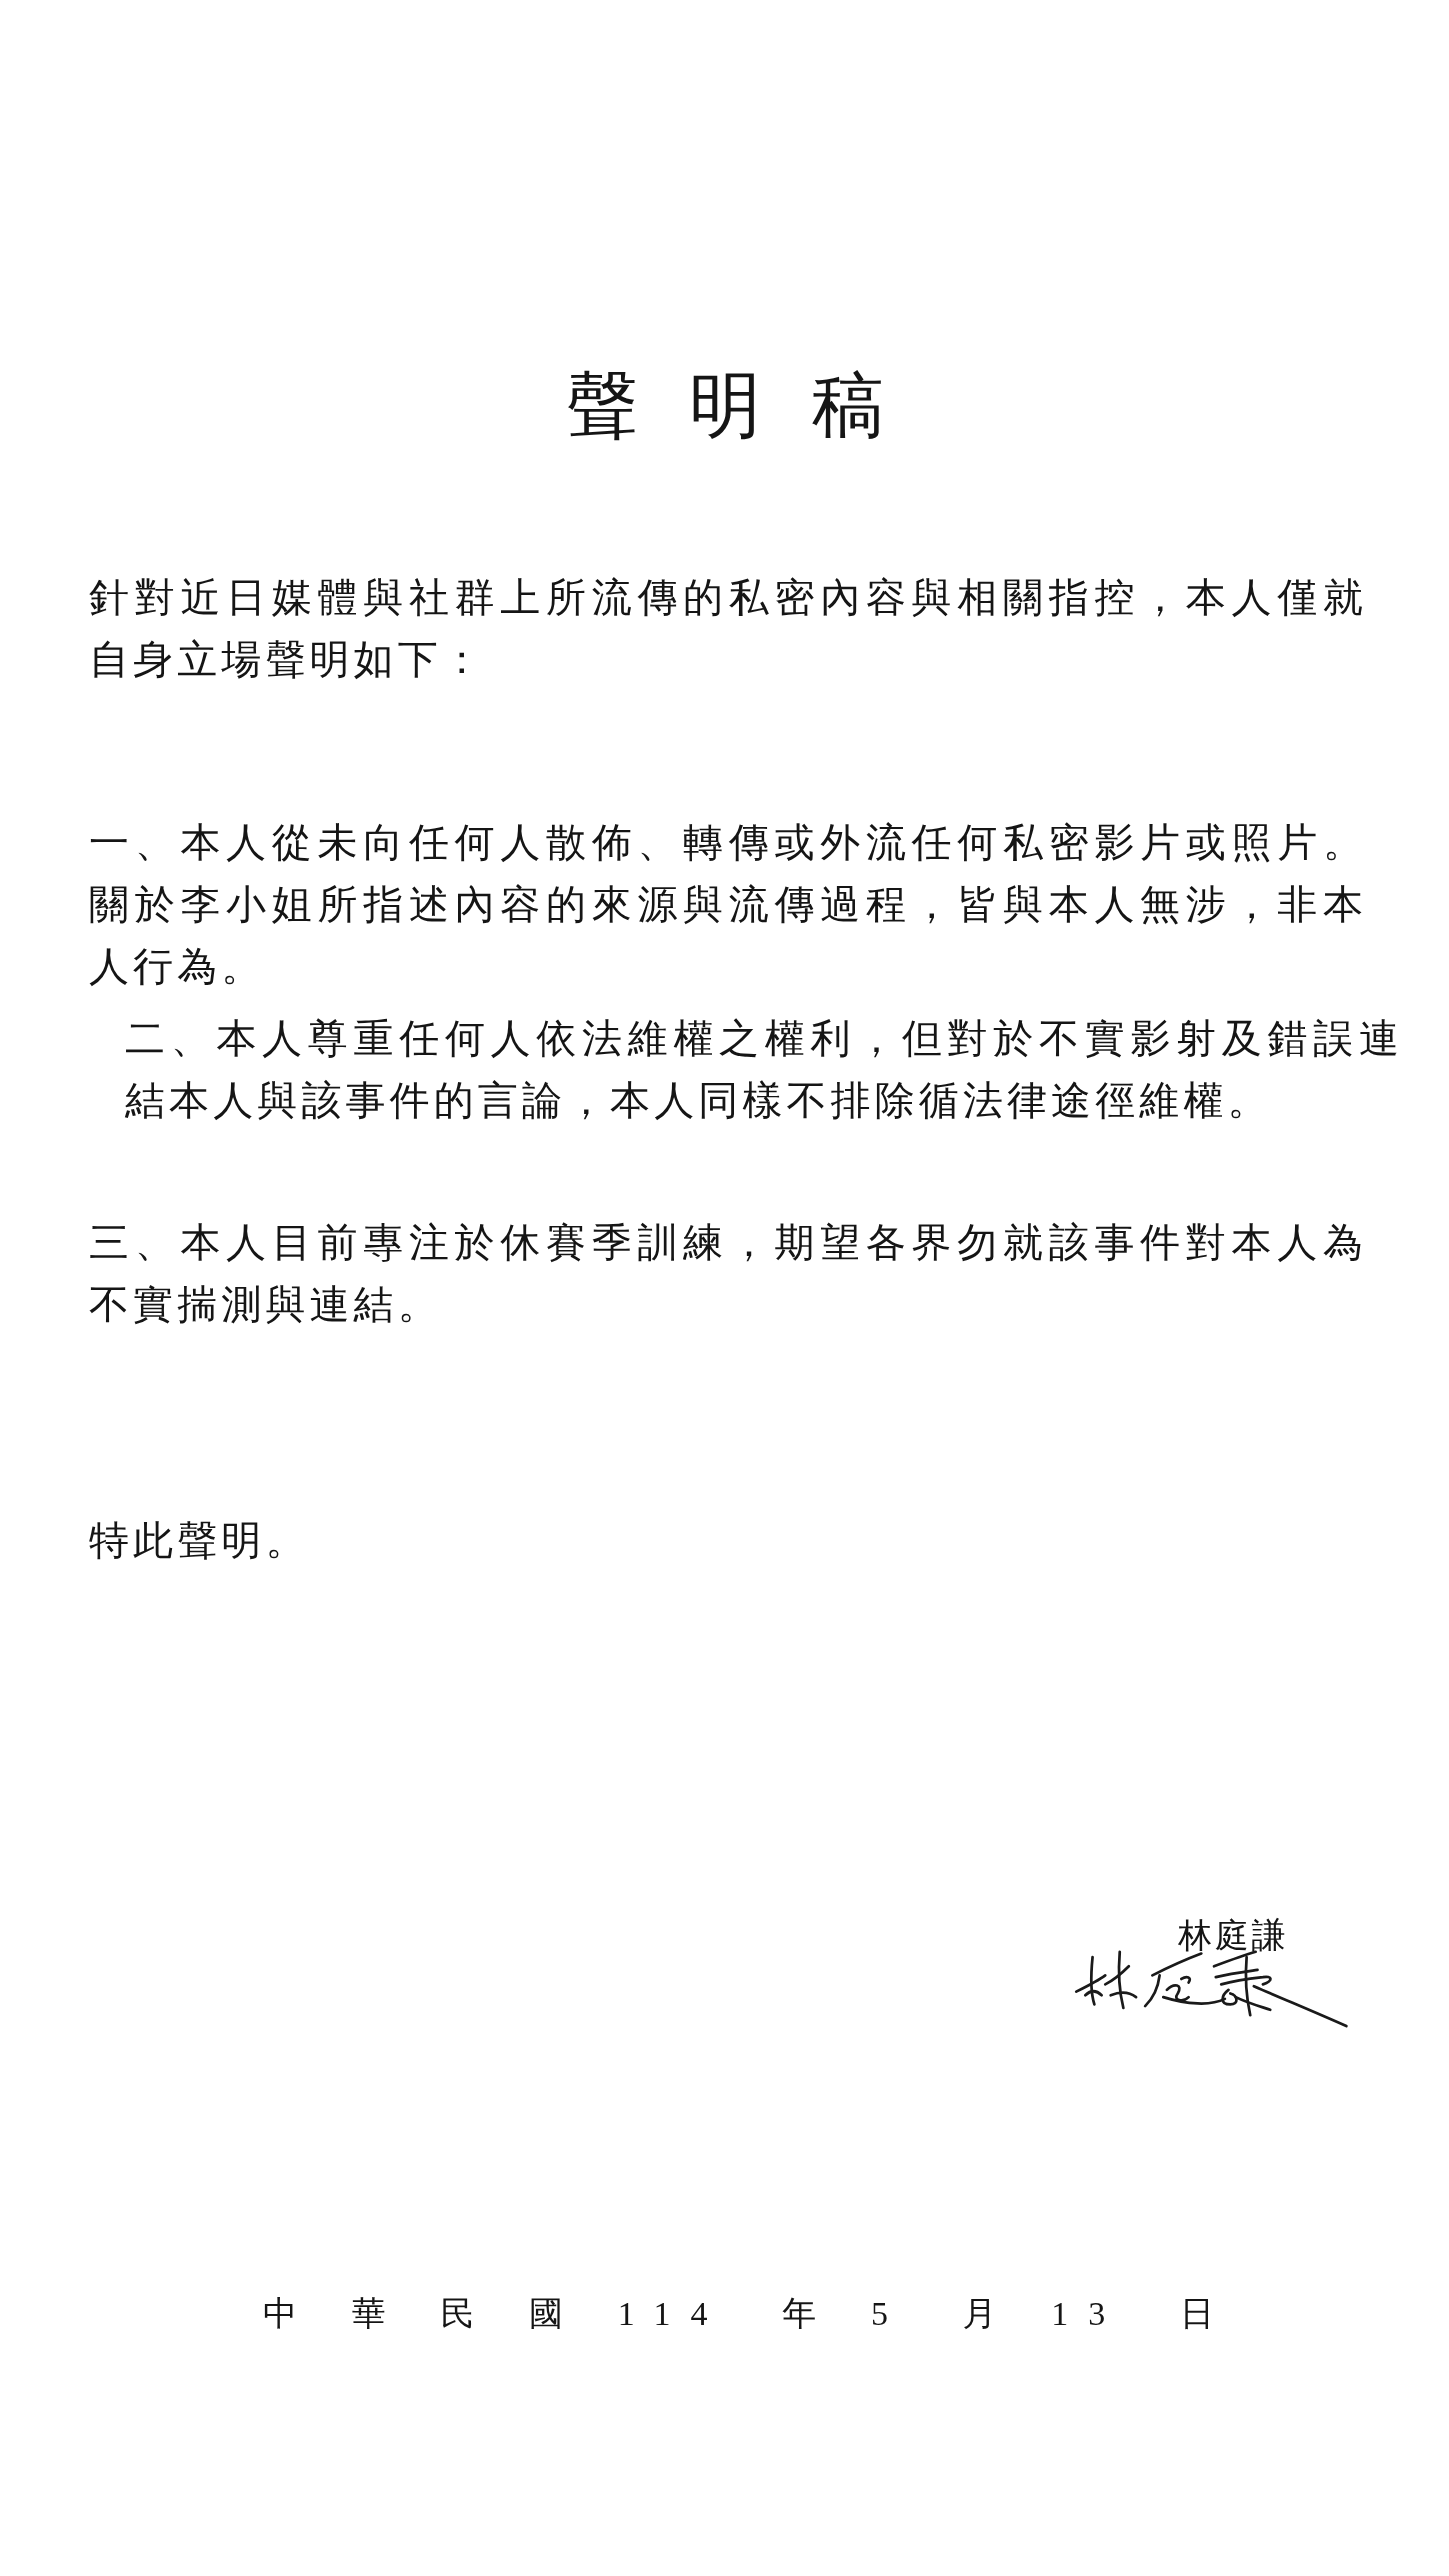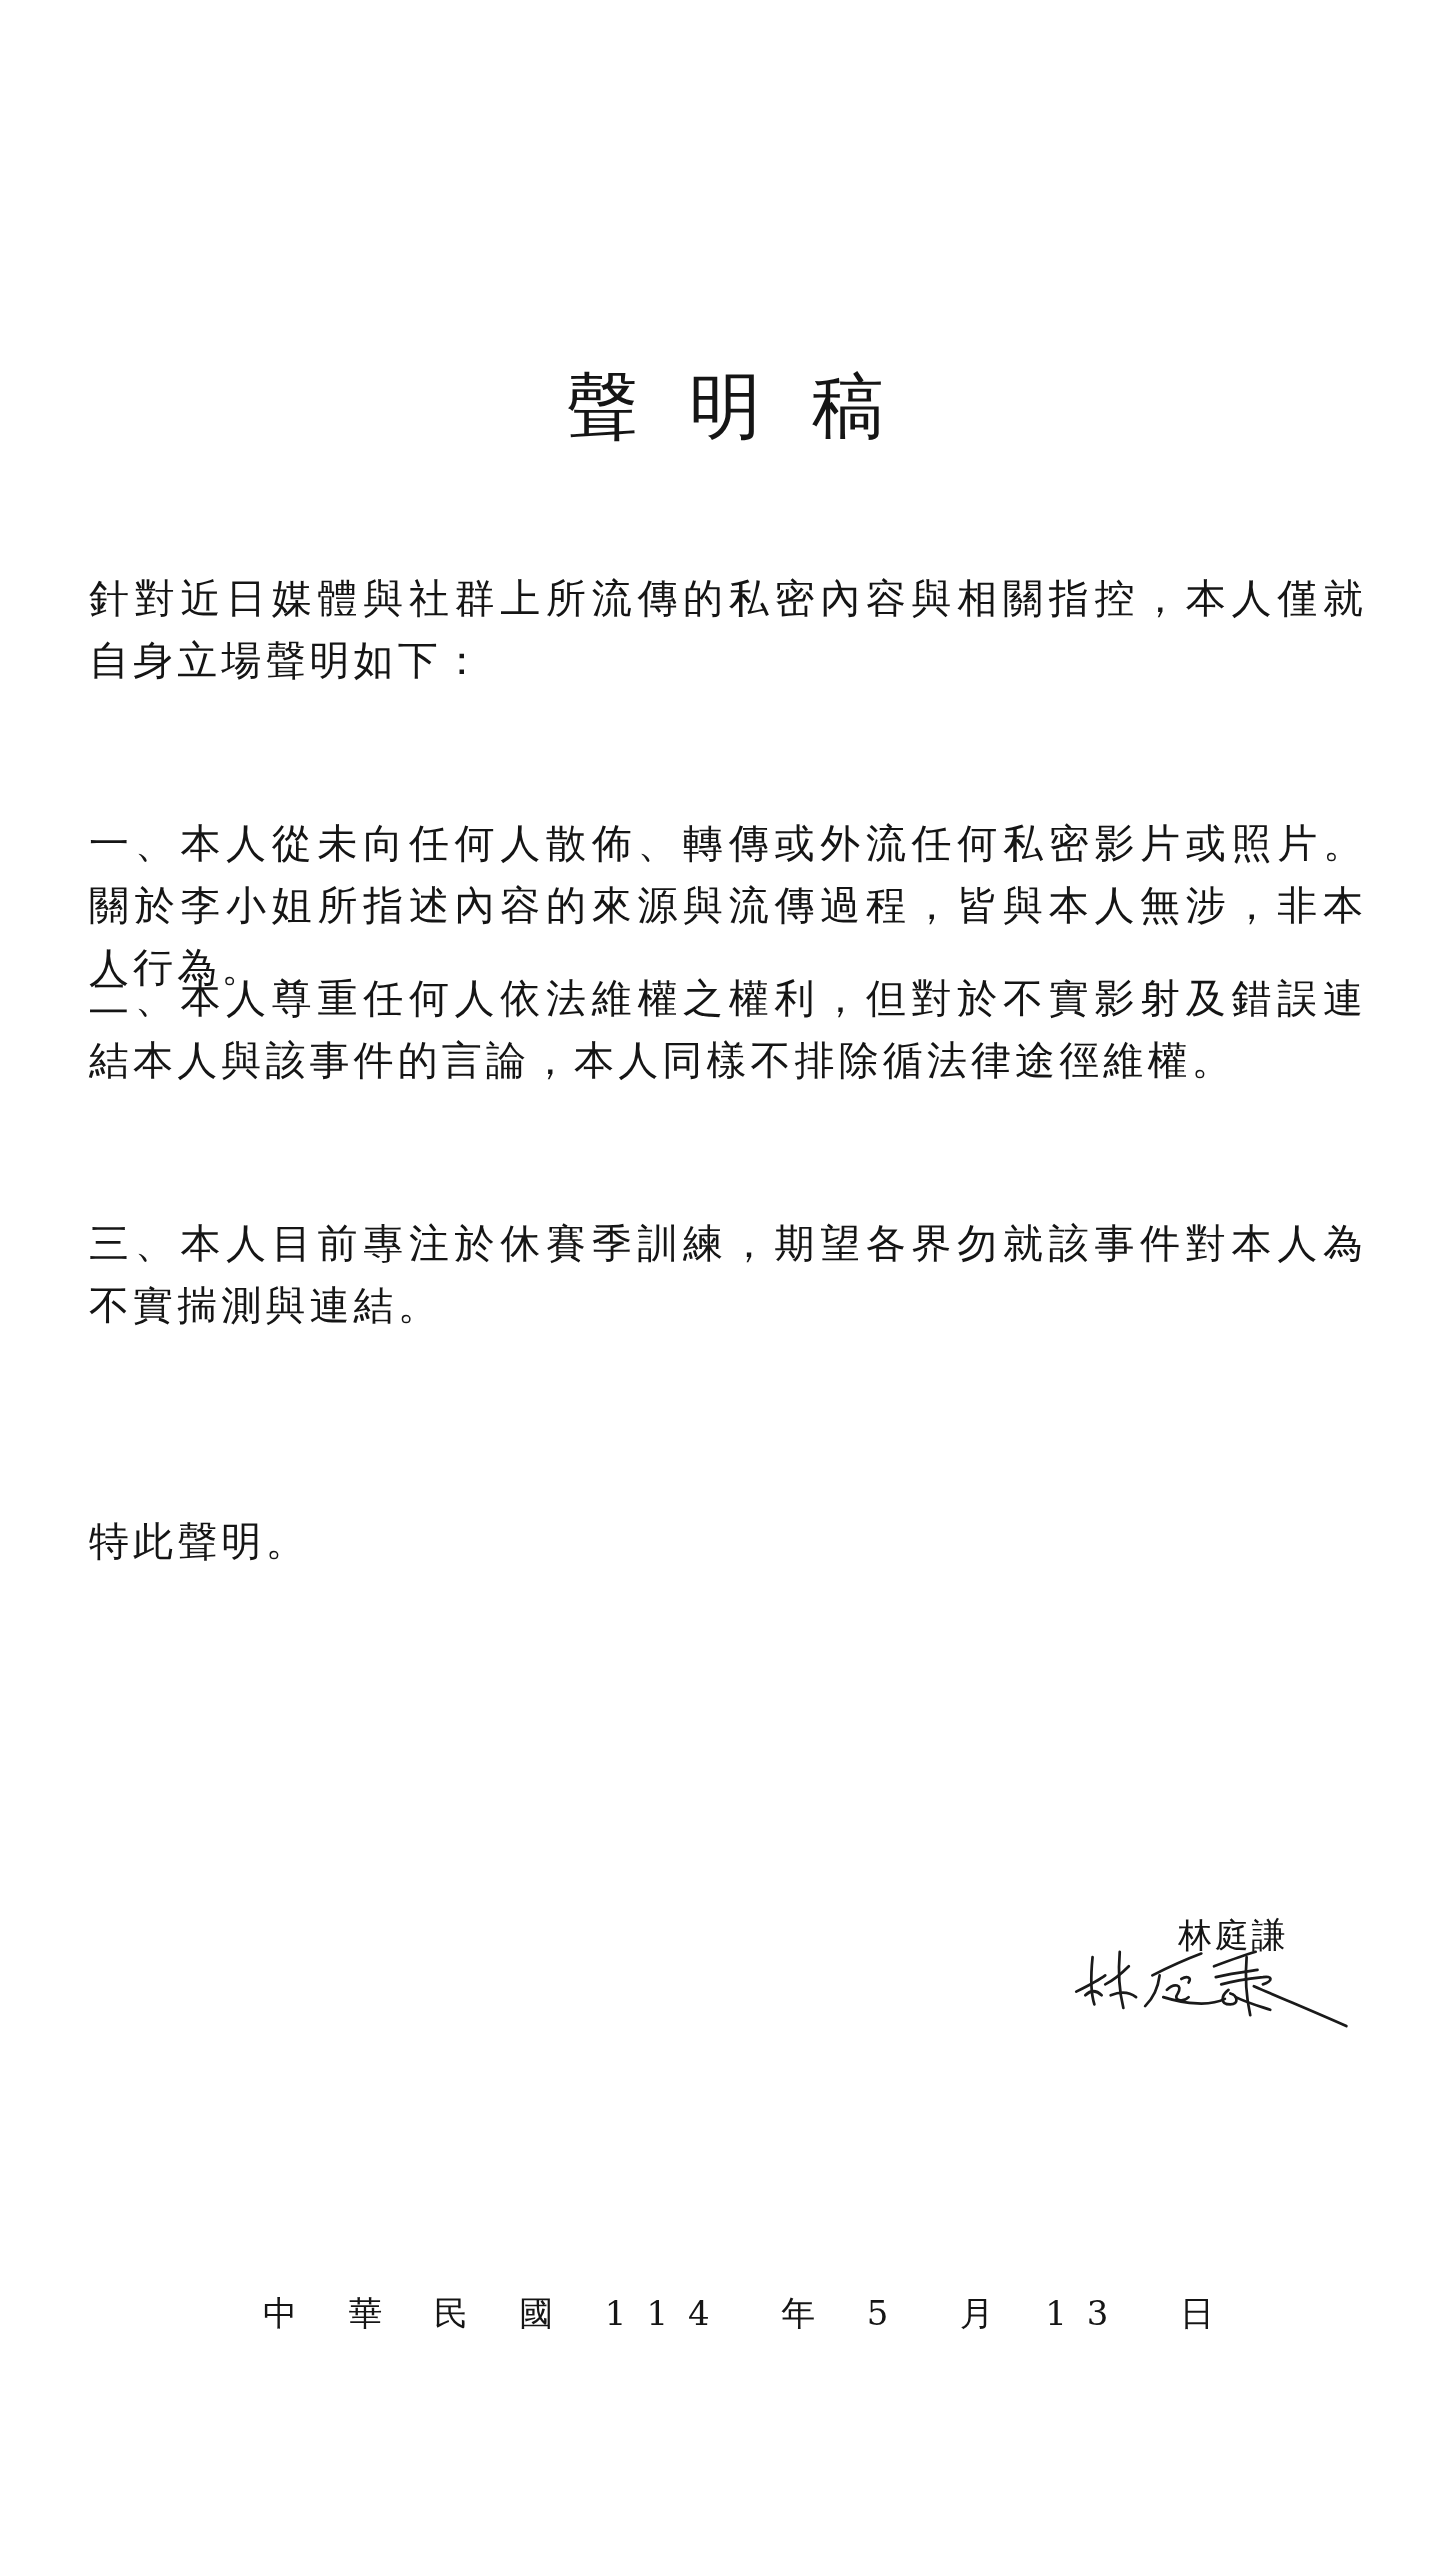--- a/index.html
+++ b/index.html
@@ -13,20 +13,21 @@
       position: relative;
       overflow: hidden;
       color: #151515;
       font-family: "DejaVu Serif", "Liberation Serif", serif;
     }
     .page {
       position: absolute;
       left: 0; top: 0;
       width: 1450px; height: 2576px;
       background: #ffffff;
+      font-family: Liberation Serif, serif;
     }
     .title {
       position: absolute;
       top: 361px;
       left: 0;
       width: 1450px;
       text-align: center;
       font-size: 72px;
       letter-spacing: 51px;
       text-indent: 51px;
@@ -39,21 +40,21 @@
       left: 89px;
       width: 1278px;
       font-size: 40px;
       line-height: 62px;
       letter-spacing: 4.1px;
       margin: 0;
       text-align: justify;
     }
     .p-intro   { top: 567px; }
     .p-item1   { top: 812px; }
-    .p-item2   { top: 967px; }
+    .p-item2   { top: 1008px; margin-left: 36px; }
     .p-item3   { top: 1212px; }
     .p-closing { top: 1510px; }
 
     .signer-name {
       position: absolute;
       top: 1865px;
       left: 1178px;
       font-size: 34px;
       letter-spacing: 2.7px;
       line-height: 45px;

